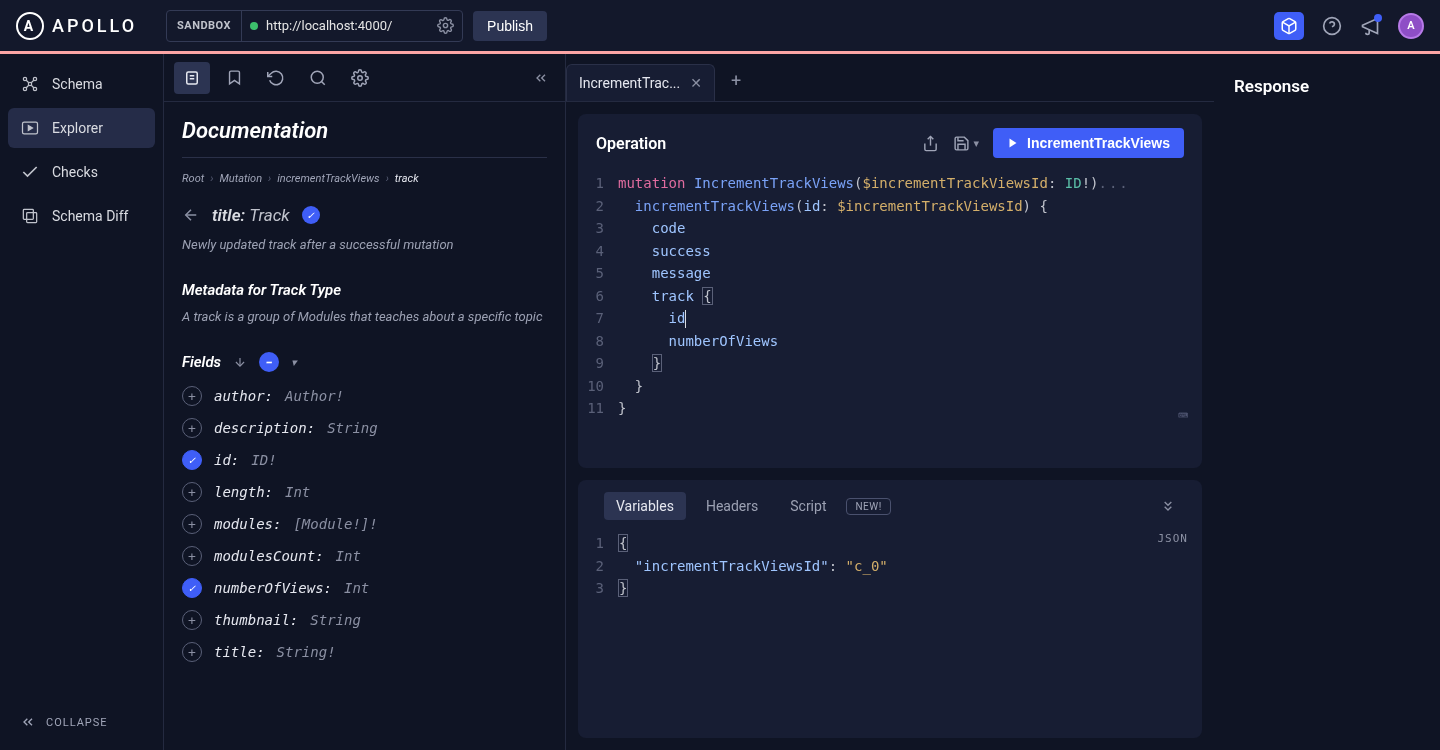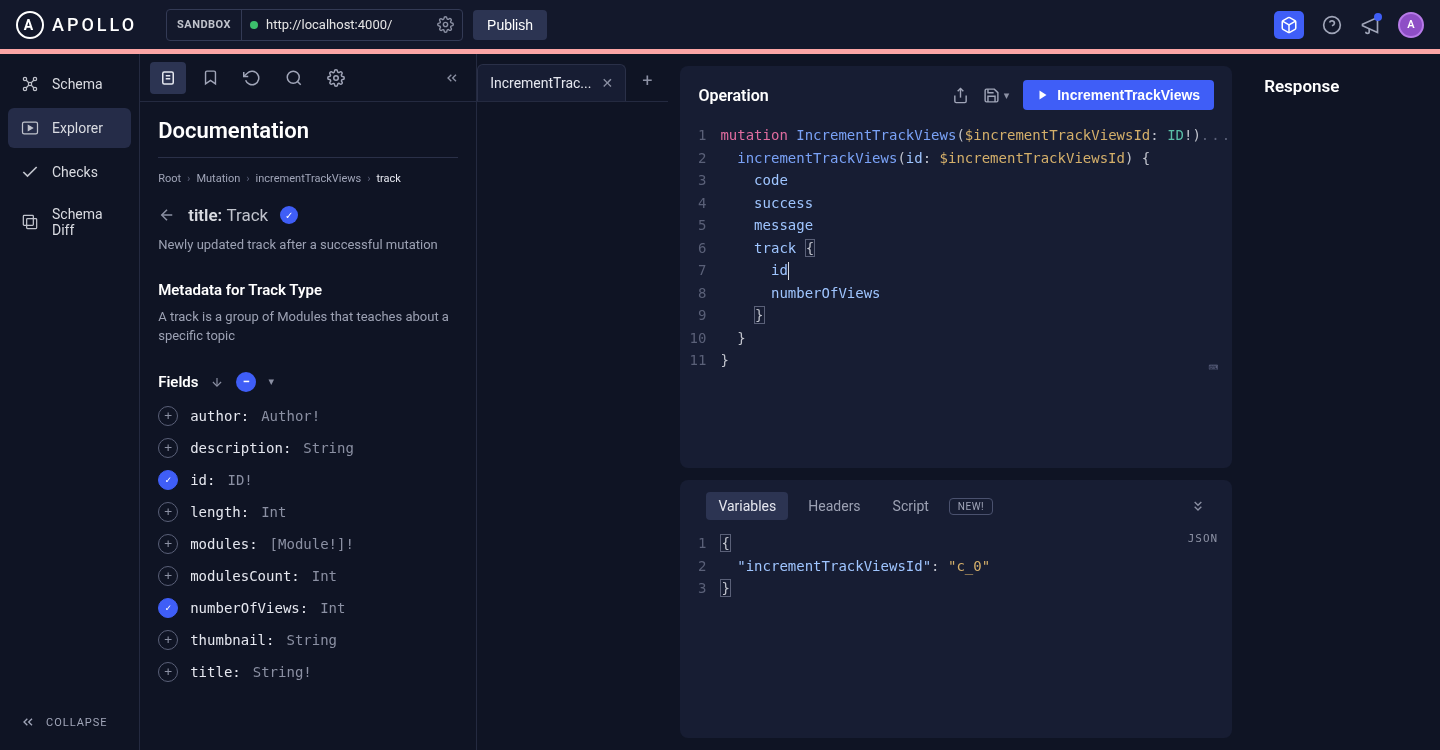--- a/index.html
+++ b/index.html
@@ -7,21 +7,21 @@
   font-family: -apple-system, BlinkMacSystemFont, "Segoe UI", Roboto, sans-serif;
   background: #0f1424;
   color: #d9dbe1;
   width: 1440px;
   height: 750px;
   overflow: hidden;
 }
 .top-bar {
   height: 54px;
   background: #13182b;
-  border-bottom: 5px solid #fca5a5;
+  border-bottom: 3px solid #fca5a5;
   display: flex;
   align-items: center;
   padding: 0 16px;
 }
 .logo {
   display: flex;
   align-items: center;
   gap: 8px;
   font-size: 18px;
   letter-spacing: 3px;
@@ -150,20 +150,21 @@
   letter-spacing: 1px;
   color: #a0a5b8;
   cursor: pointer;
 }
 .doc-panel {
   width: 402px;
   background: #0f1424;
   border-right: 1px solid #242a40;
   display: flex;
   flex-direction: column;
+  font-style: italic;
 }
 .doc-toolbar {
   height: 48px;
   display: flex;
   align-items: center;
   padding: 0 10px;
   gap: 6px;
   border-bottom: 1px solid #242a40;
 }
 .tb-btn {
@@ -241,20 +242,21 @@
   background: #3f5ef7;
   border-color: #3f5ef7;
   color: #fff;
   font-size: 10px;
 }
 .field-name { color: #e5e7ef; }
 .field-type { color: #8b90a3; }
 .center-panel {
   flex: 1;
   display: flex;
+  flex-direction: column;
   background: #0f1424;
 }
 .tabs-row {
   height: 48px;
   display: flex;
   align-items: flex-end;
   border-bottom: 1px solid #242a40;
   padding-left: 0;
 }
 .tab {

